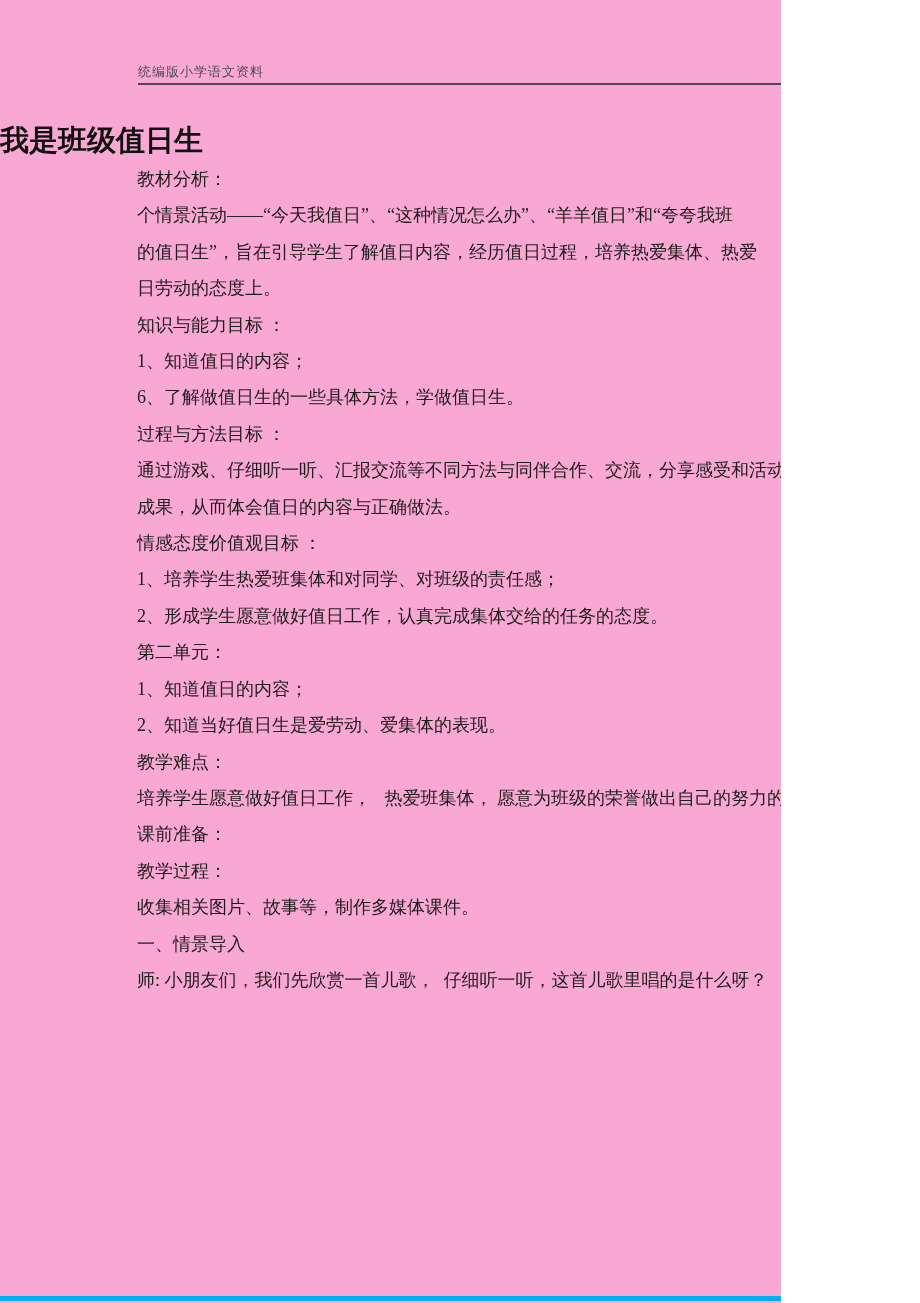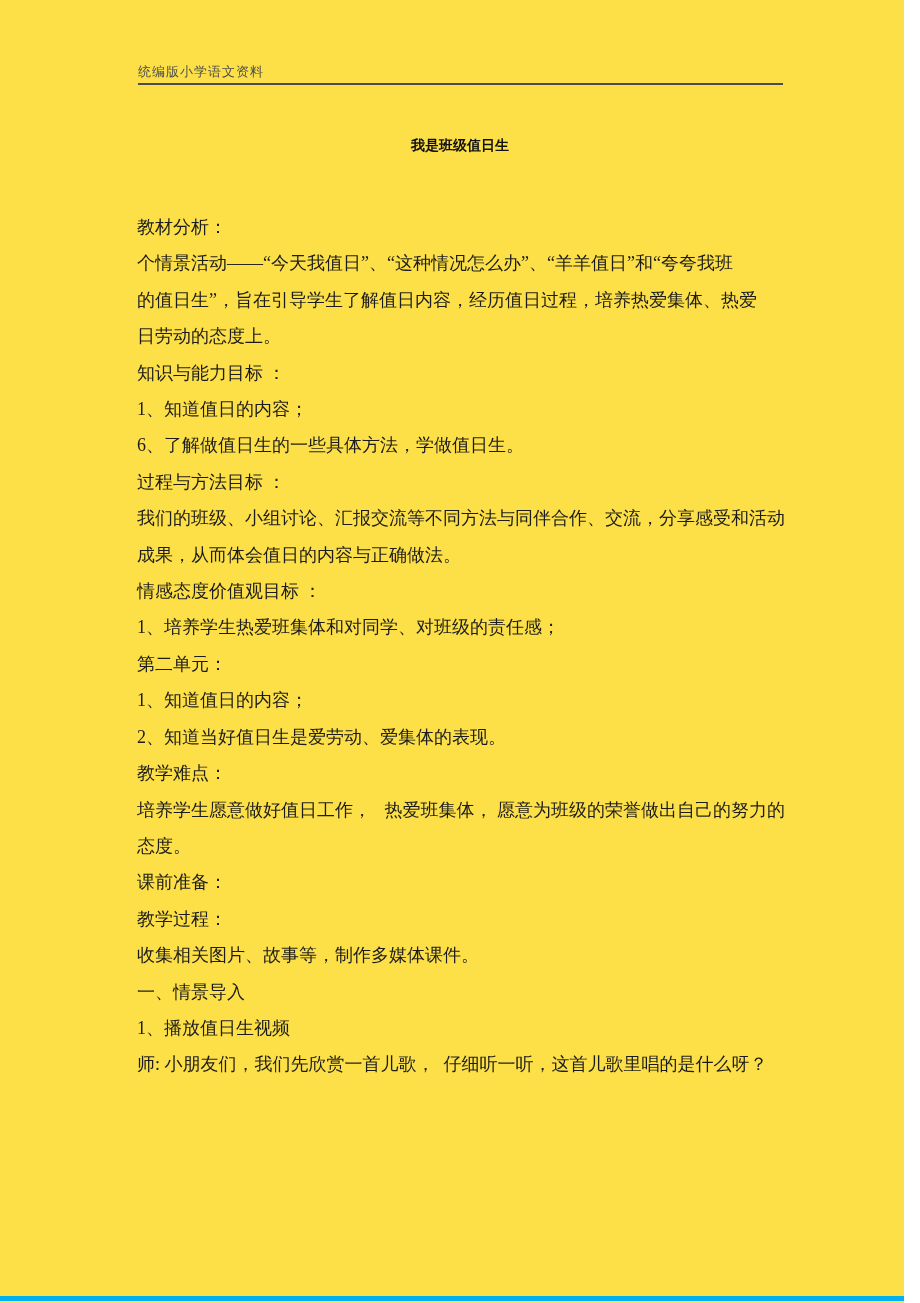--- a/index.html
+++ b/index.html
@@ -2,23 +2,23 @@
 <html><head>
 <meta charset="utf-8">
 <style>
   html, body {
     margin: 0;
     padding: 0;
     background: #ffffff;
   }
   .page {
     position: relative;
-    width: 904px;
+    width: 781px;
     height: 1303px;
-    background: #fde047;
+    background: #f9a8d4;
     overflow: hidden;
     font-family: "Liberation Serif", "DejaVu Serif", serif;
   }
   .header-brand {
     position: absolute;
     left: 138px;
     top: 63px;
     font-size: 13px;
     color: #4d4d4d;
     letter-spacing: 1px;
@@ -27,33 +27,32 @@
     position: absolute;
     left: 138px;
     top: 83px;
     width: 645px;
     height: 2px;
     background: #4f4a4f;
   }
   .doc-title {
     position: absolute;
     left: 0;
-    top: 137px;
+    top: 121px;
     width: 920px;
-    text-align: center;
-    font-size: 14px;
+    text-align: left;
+    font-size: 29px;
     font-weight: bold;
     color: #111111;
   }
   .body-text {
     position: absolute;
     left: 137px;
     top: 161px;
     width: 670px;
-    margin-top: 48px;
   }
   .line {
     font-size: 18px;
     line-height: 36.4px;
     color: #1c1c1c;
     white-space: pre;
   }
   .footer-bar {
     position: absolute;
     left: 0;
@@ -75,33 +74,32 @@
 
   <div class="body-text">
     <div class="line">教材分析：</div>
     <div class="line">个情景活动——“今天我值日”、“这种情况怎么办”、“羊羊值日”和“夸夸我班</div>
     <div class="line">的值日生”，旨在引导学生了解值日内容，经历值日过程，培养热爱集体、热爱</div>
     <div class="line">日劳动的态度上。</div>
     <div class="line">知识与能力目标 ：</div>
     <div class="line">1、知道值日的内容；</div>
     <div class="line">6、了解做值日生的一些具体方法，学做值日生。</div>
     <div class="line">过程与方法目标 ：</div>
-    <div class="line">我们的班级、小组讨论、汇报交流等不同方法与同伴合作、交流，分享感受和活动</div>
+    <div class="line">通过游戏、仔细听一听、汇报交流等不同方法与同伴合作、交流，分享感受和活动</div>
     <div class="line">成果，从而体会值日的内容与正确做法。</div>
     <div class="line">情感态度价值观目标 ：</div>
     <div class="line">1、培养学生热爱班集体和对同学、对班级的责任感；</div>
+    <div class="line">2、形成学生愿意做好值日工作，认真完成集体交给的任务的态度。</div>
     <div class="line">第二单元：</div>
     <div class="line">1、知道值日的内容；</div>
     <div class="line">2、知道当好值日生是爱劳动、爱集体的表现。</div>
     <div class="line">教学难点：</div>
     <div class="line">培养学生愿意做好值日工作，   热爱班集体， 愿意为班级的荣誉做出自己的努力的</div>
-    <div class="line">态度。</div>
     <div class="line">课前准备：</div>
     <div class="line">教学过程：</div>
     <div class="line">收集相关图片、故事等，制作多媒体课件。</div>
     <div class="line">一、情景导入</div>
-    <div class="line">1、播放值日生视频</div>
     <div class="line">师: 小朋友们，我们先欣赏一首儿歌，  仔细听一听，这首儿歌里唱的是什么呀？</div>
   </div>
 
   <div class="footer-bar" style="background: rgb(0, 176, 240);"></div>
 
 </div>
 
 </body></html>

